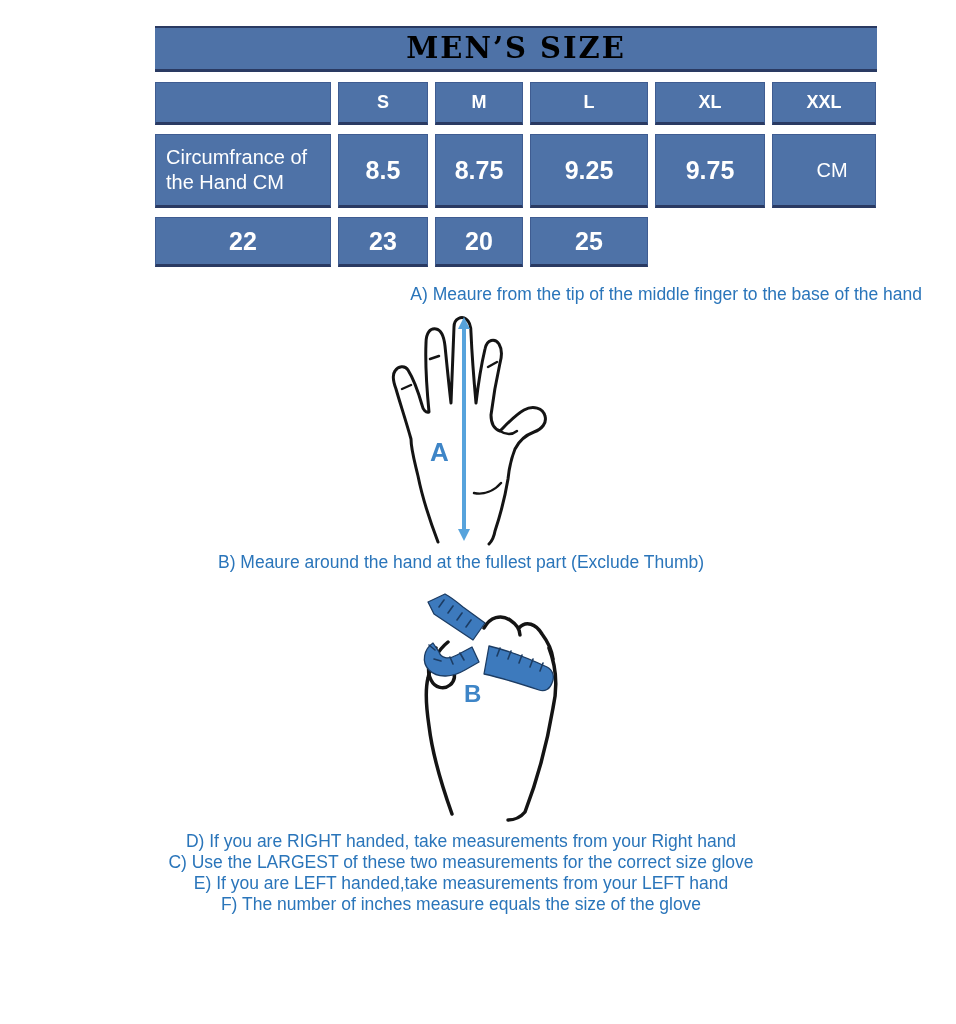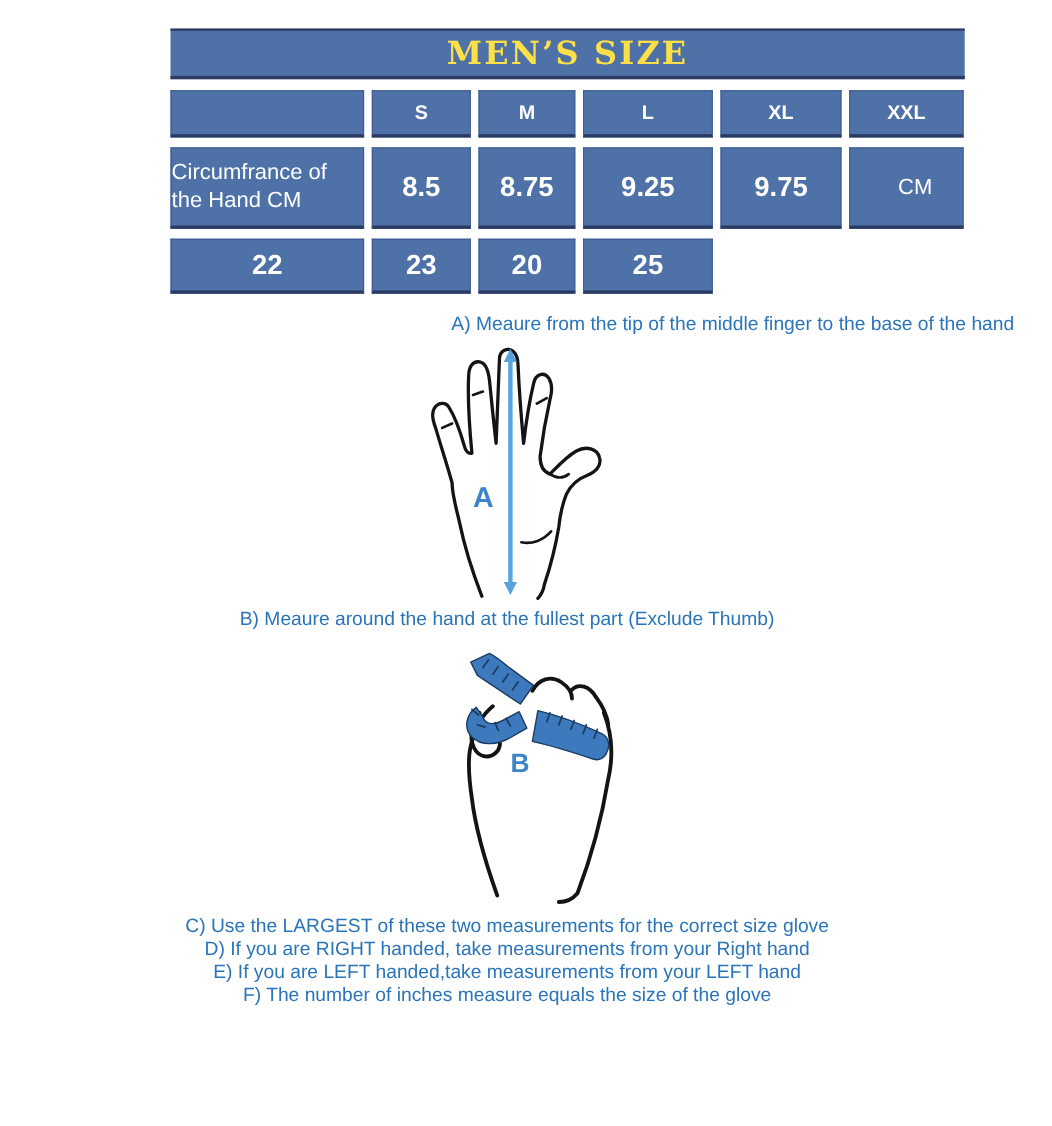--- a/index.html
+++ b/index.html
@@ -17,41 +17,41 @@
   html,body{background:#fff;}
   body{
     font-family:"Liberation Sans", sans-serif;
     width:956px;height:1024px;position:relative;overflow:hidden;
   }
   .size-table{position:absolute;left:155px;top:26px;width:722px;}
   .table-title{
     background:var(--cell_blue);
     border-top:2px solid var(--border_navy);
     border-bottom:3px solid var(--border_navy);
-    color:#fde047;text-align:center;
+    color:#000000;text-align:center;
     font-family:"DejaVu Serif", serif;
     font-weight:bold;font-size:29px;letter-spacing:2px;
     height:46px;line-height:41px;
   }
   .table-grid{
     margin-top:10px;
     display:grid;
     grid-template-columns:176px 90px 88px 118px 110px 104px;
     grid-template-rows:43px 74px 50px;
     column-gap:7px;row-gap:9px;
   }
   .cell{
     background:var(--cell_blue);
     border:1px solid var(--cell_outline);
     border-bottom:3px solid var(--border_navy);
     color:#fff;
     display:flex;align-items:center;justify-content:center;
   }
   .cell.size-hd{font-weight:bold;font-size:18px;}
-  .cell.row-label{justify-content:flex-start;font-size:20px;line-height:1.25;font-weight:400;}
+  .cell.row-label{justify-content:flex-start;padding-left:10px;font-size:20px;line-height:1.25;font-weight:400;}
   .cell.row-label.center{justify-content:center;padding-left:16px;}
   .cell.val{font-weight:bold;font-size:25px;}
   .instr{
     position:absolute;left:0;width:922px;text-align:center;
     color:var(--text_blue);font-size:17.5px;
   }
   #instr-a{top:284px;text-align:right;}
   #instr-b{top:532px;margin-top:20px;}
   #instr-cf{top:831px;line-height:21px;}
   .diagram{position:absolute;}
@@ -168,17 +168,17 @@
     <path class="tape" d="M 35 57 C 26 63 23 76 31 84 C 40 93 55 91 67 84 L 81 76 L 74 61 L 59 69 C 50 74 43 72 41 66 Z"></path>
     <path class="tape" d="M 91 60 C 112 65 132 73 149 81 C 155 84 157 91 154 97 C 152 103 147 106 141 104 C 123 98 104 92 86 88 Z"></path>
     <path class="tick" d="M 41 21 l 5 -7 M 50 27 l 5 -7 M 59 34 l 5 -7 M 68 41 l 5 -7
                          M 37 64 l -6 -5 M 43 75 l -7 -2 M 55 78 l -3 -7 M 66 74 l -4 -7
                          M 99 70 l 3 -8 M 110 73 l 3 -8 M 121 77 l 3 -8 M 132 81 l 3 -8 M 142 85 l 3 -8"></path>
   </g>
   <text class="diag-label" style="font-size:24px" x="66" y="116">B</text>
 </svg>
 
 <div class="instr" id="instr-cf">
+  <div>D) If you are RIGHT handed, take measurements from your Right hand</div>
   <div>C) Use the LARGEST of these two measurements for the correct size glove</div>
-  <div>D) If you are RIGHT handed, take measurements from your Right hand</div>
   <div>E) If you are LEFT handed,take measurements from your LEFT hand</div>
   <div>F) The number of inches measure equals the size of the glove</div>
 </div>
 
 </body></html>

